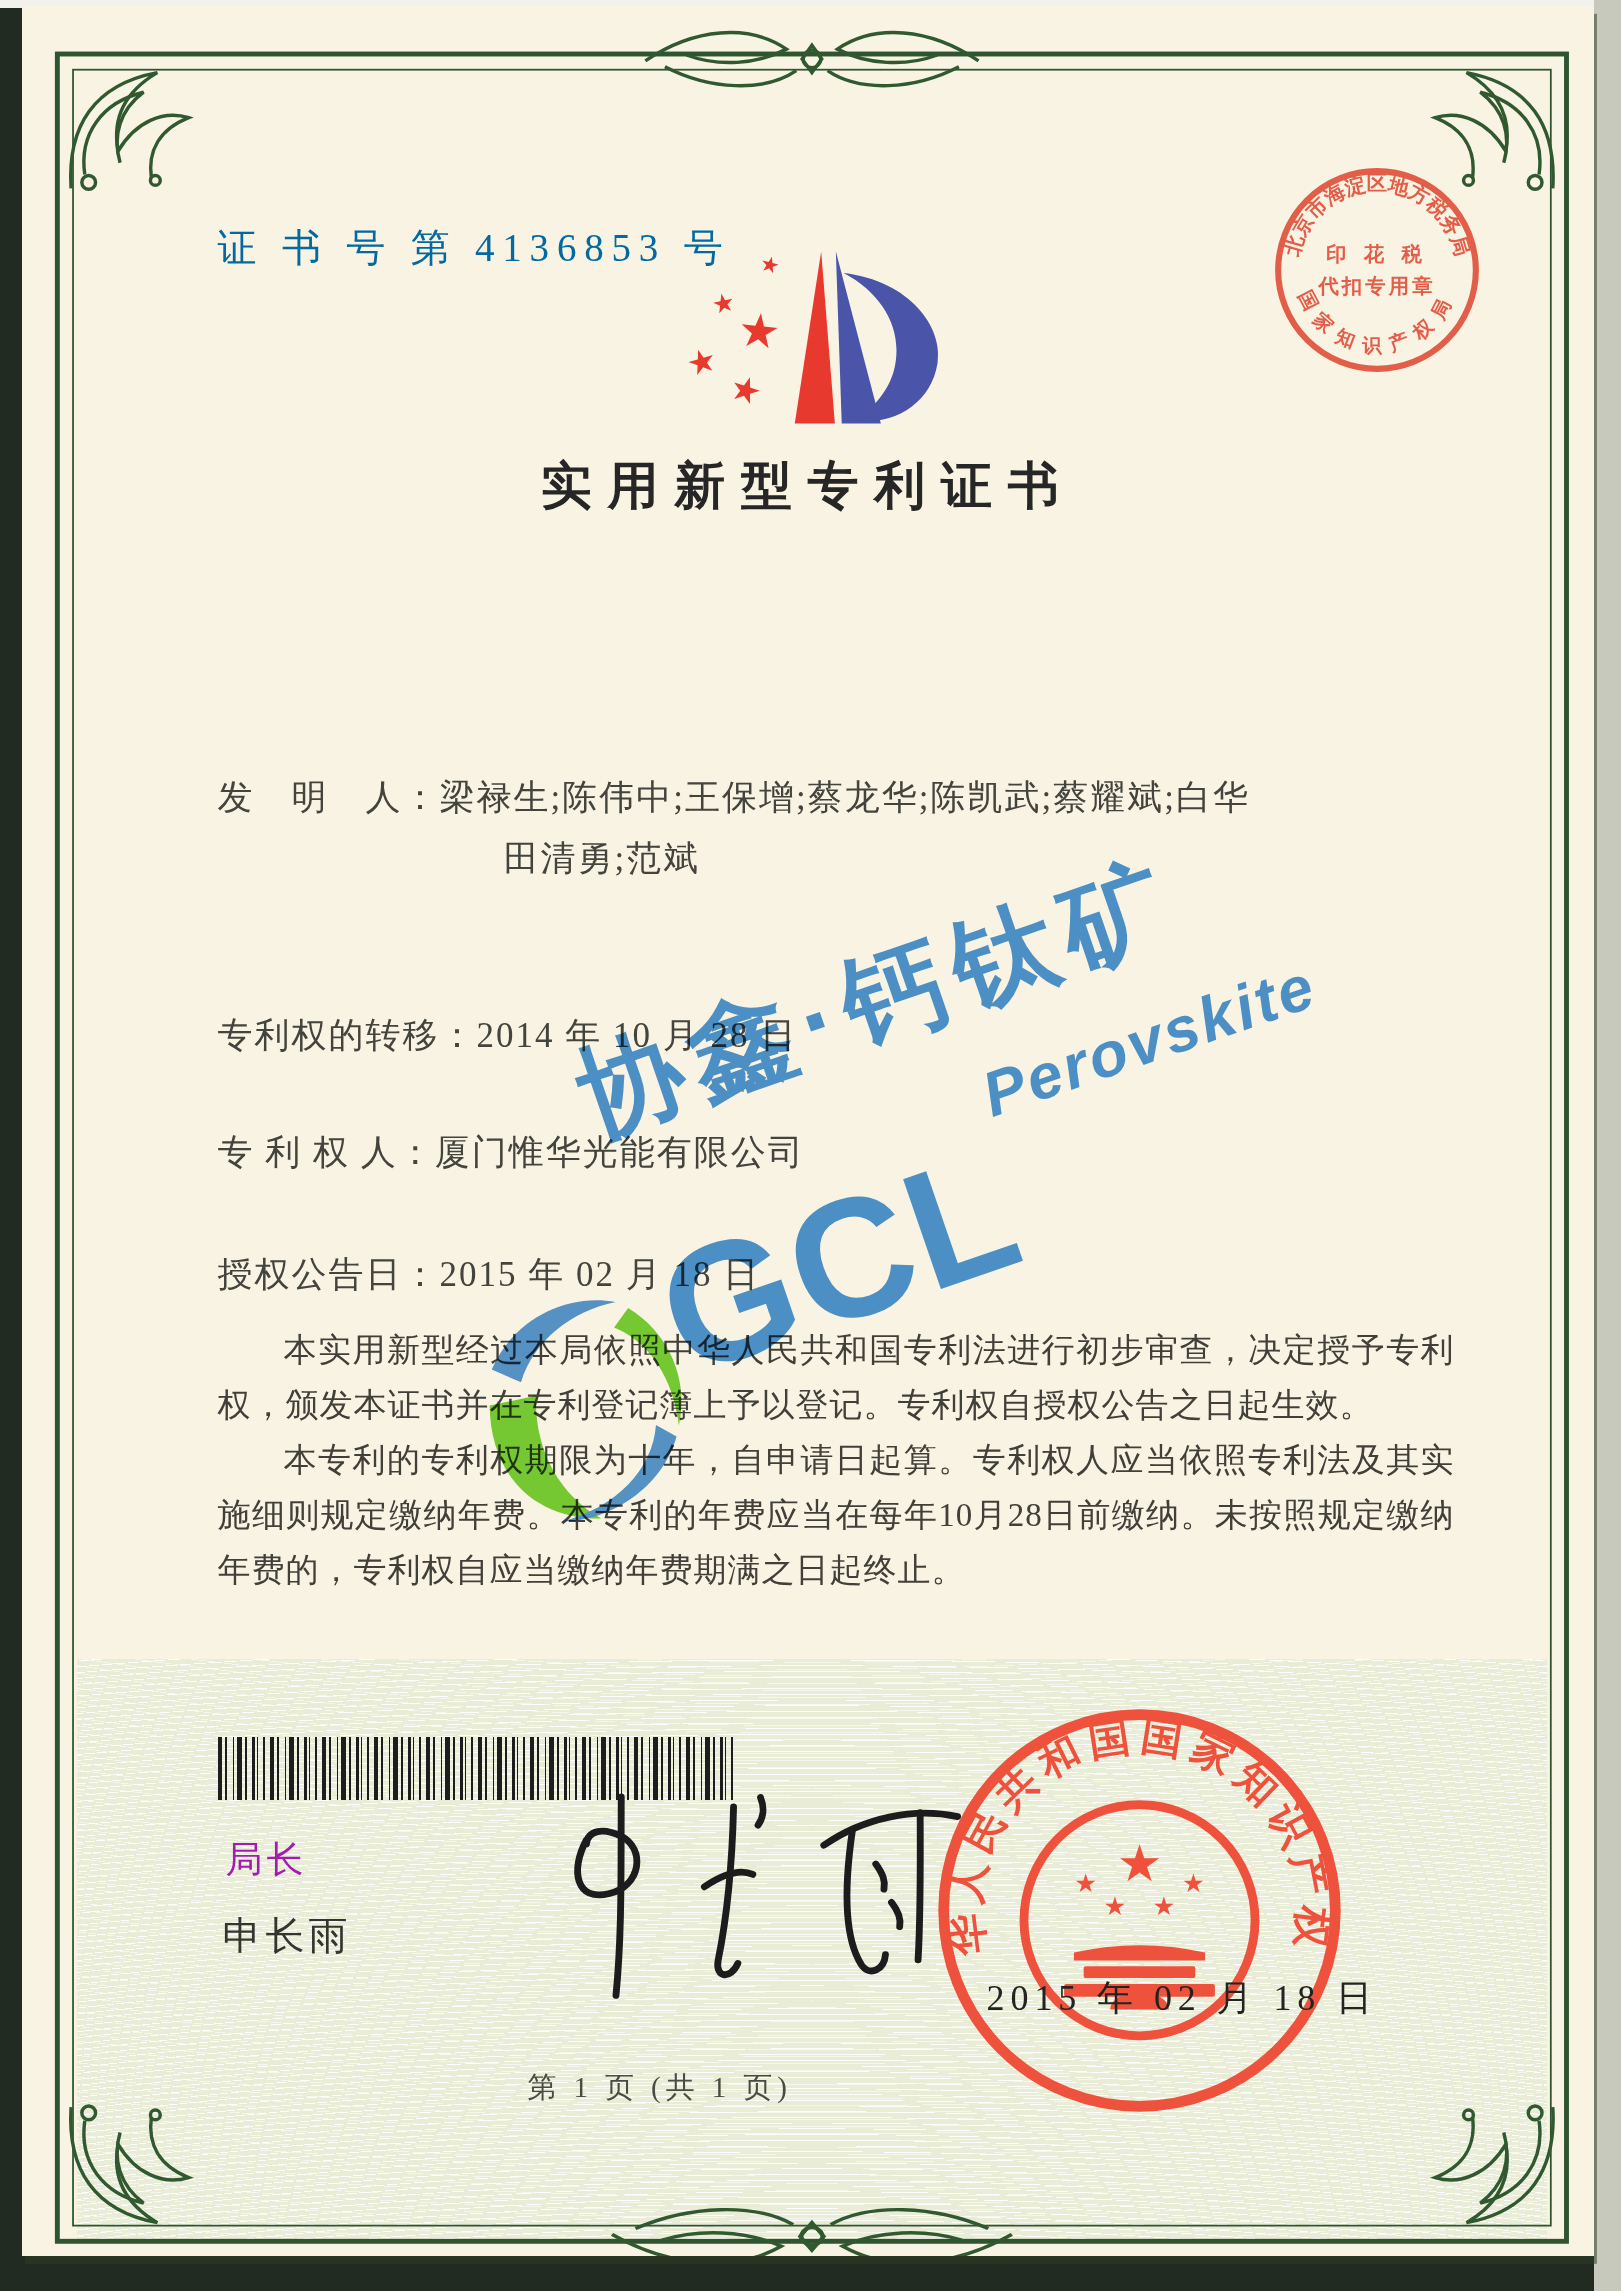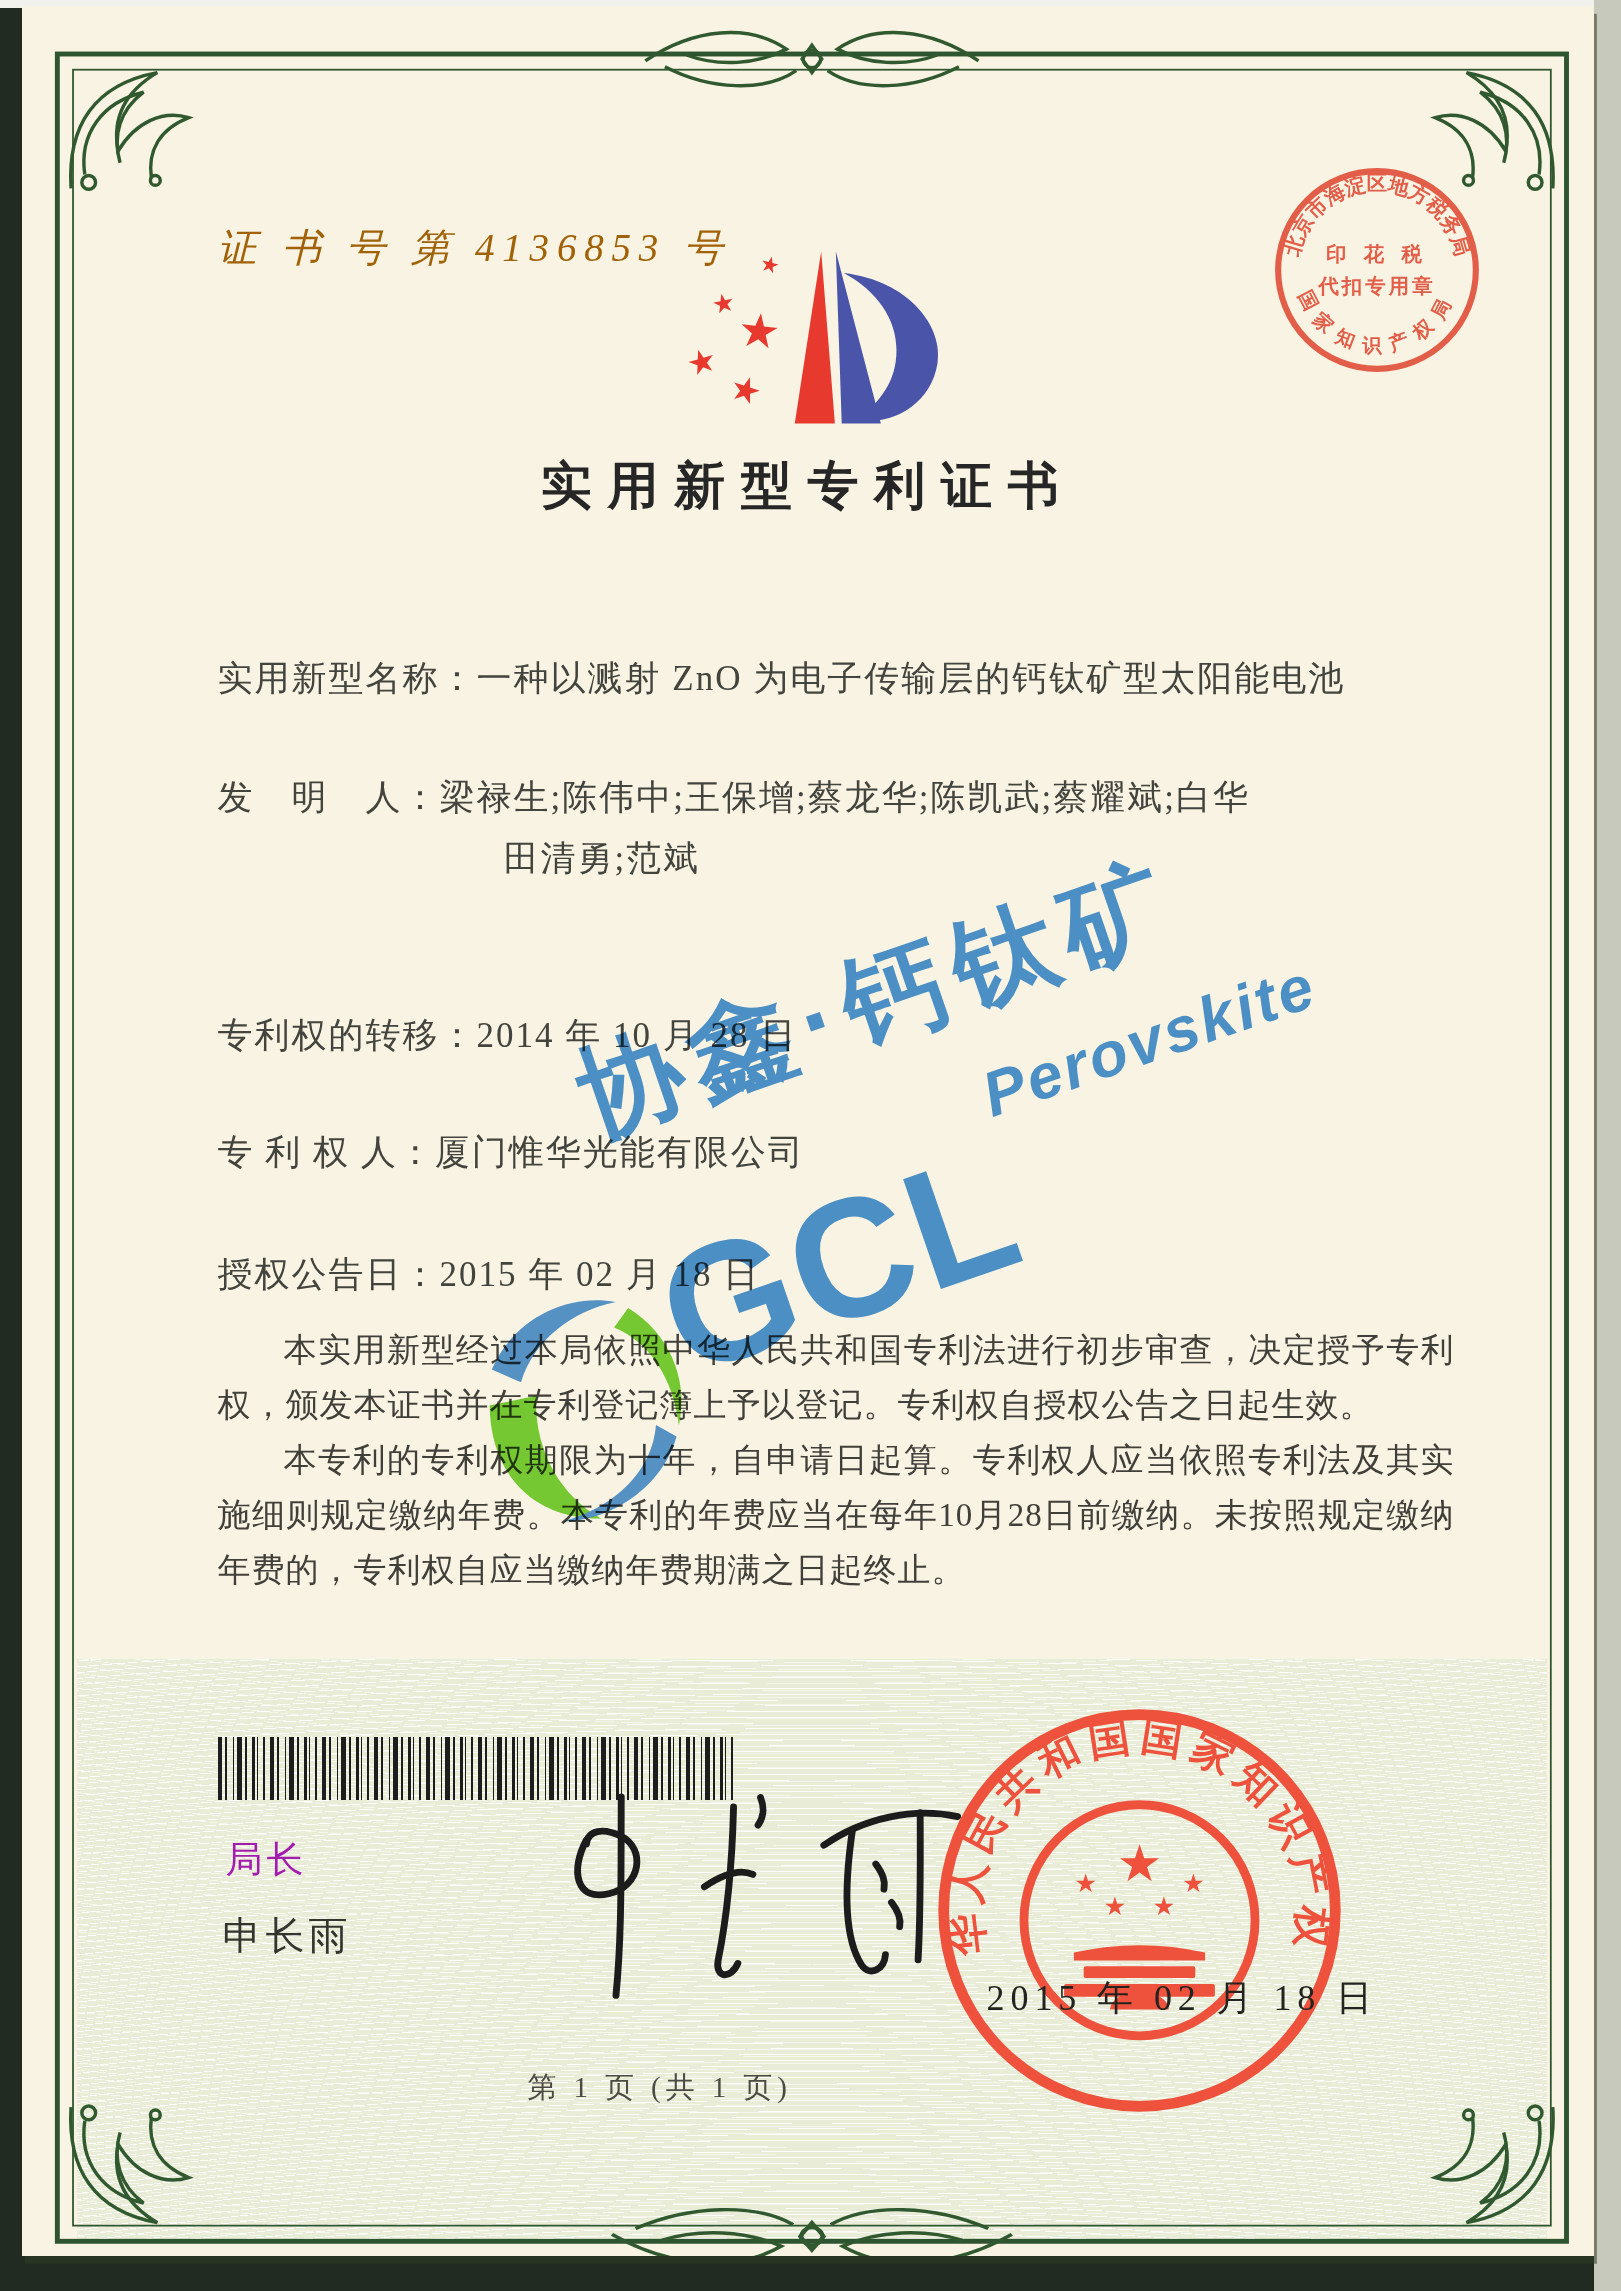--- a/index.html
+++ b/index.html
@@ -17,21 +17,21 @@
   .waves{
     position:absolute;left:55px;top:1653px;width:1470px;height:582px;
     background-color:#e9edd7;
     background-image:
       repeating-radial-gradient(ellipse 1764px 686px at 50% 235%, rgba(255,255,255,.92) 0 2px, rgba(255,255,255,0) 2px 14.7px),
       repeating-radial-gradient(ellipse 1960px 784px at 50% -135%, rgba(255,255,255,.55) 0 2px, rgba(255,255,255,0) 2px 17.6px);
   }
   .frame-svg{position:absolute;left:0;top:0;z-index:2;pointer-events:none;}
   .content{position:absolute;left:0;top:0;width:100%;height:100%;z-index:3;}
 
-  .cert-number{position:absolute;left:196px;top:215px;font-size:39px;color:#a16207;letter-spacing:7.8px;font-style:italic;}
+  .cert-number{position:absolute;left:196px;top:215px;font-size:39px;color:#0369a1;letter-spacing:7.8px;}
   .title{position:absolute;left:0;top:446px;width:1572px;text-align:center;
     font-size:51px;font-weight:bold;color:#262626;letter-spacing:15.7px;}
 
   .field-row{position:absolute;left:196px;font-size:35px;color:#44443e;white-space:nowrap;}
   .field-row .label{letter-spacing:2px;}
   .field-row .value{letter-spacing:2px;}
   .row-1{top:649px;} .row-2{top:768px;} .row-2b{top:829px;left:482px;}
   .row-3{top:888px;} .row-4{top:1006px;} .row-5{top:1123px;} .row-6{top:1245px;}
 
   .paras{position:absolute;left:196px;top:1317px;width:1237px;font-size:33px;color:#413f39;
@@ -143,23 +143,20 @@
       <svg width="284" height="223" viewBox="0 0 290 228">
         <polygon points="137,26 110,202 151,202" fill="#e8392f"></polygon>
         <polygon points="152,26 158,202 198,202" fill="#4a54a8"></polygon>
         <path d="M160,48 C228,56 262,104 256,140 C249,184 208,204 172,199
                  C198,180 214,158 214,127 C214,95 194,66 160,48 Z" fill="#4a54a8"></path>
       </svg>
     </div>
 
     <div class="title">实用新型专利证书</div>
 
-    <div class="field-row row-1">
-      <span class="label">实用新型名称：</span><span class="value">一种以溅射 ZnO 为电子传输层的钙钛矿型太阳能电池</span>
-    </div>
     <div class="field-row row-2">
       <span class="label">发　明　人：</span><span class="value">梁禄生;陈伟中;王保增;蔡龙华;陈凯武;蔡耀斌;白华</span>
     </div>
     <div class="field-row row-2b">
       <span class="value">田清勇;范斌</span>
     </div>
     <div class="field-row row-4">
       <span class="label">专利权的转移：</span><span class="value">2014 年 10 月 28 日</span>
     </div>
     <div class="field-row row-5">

